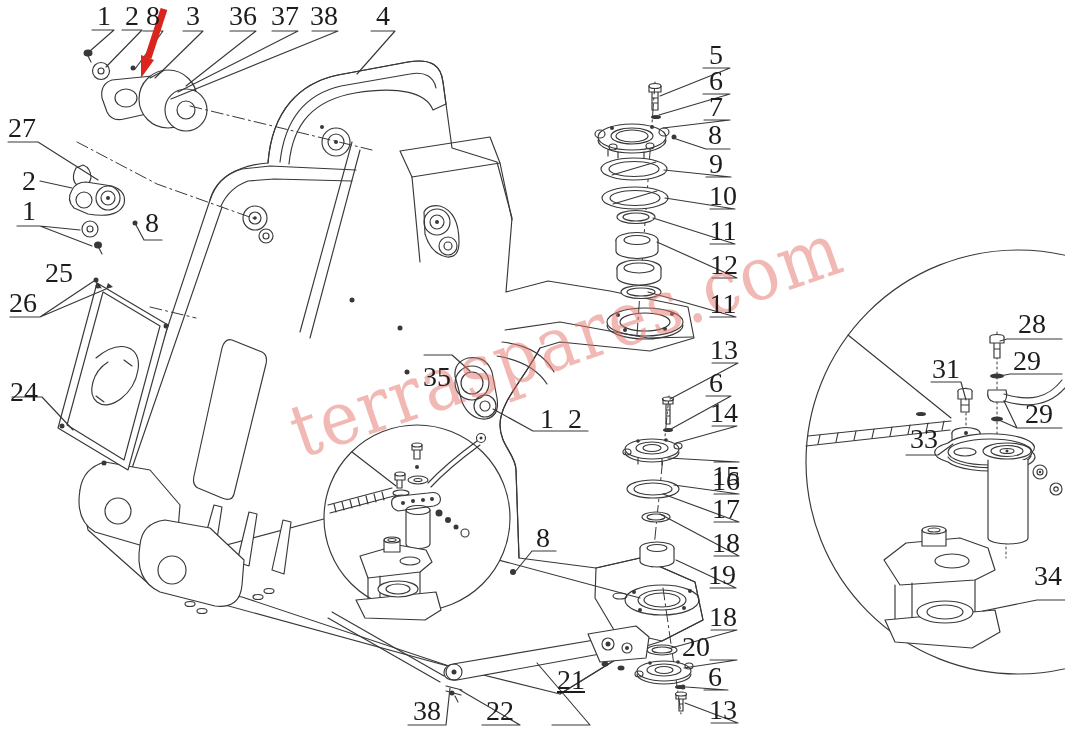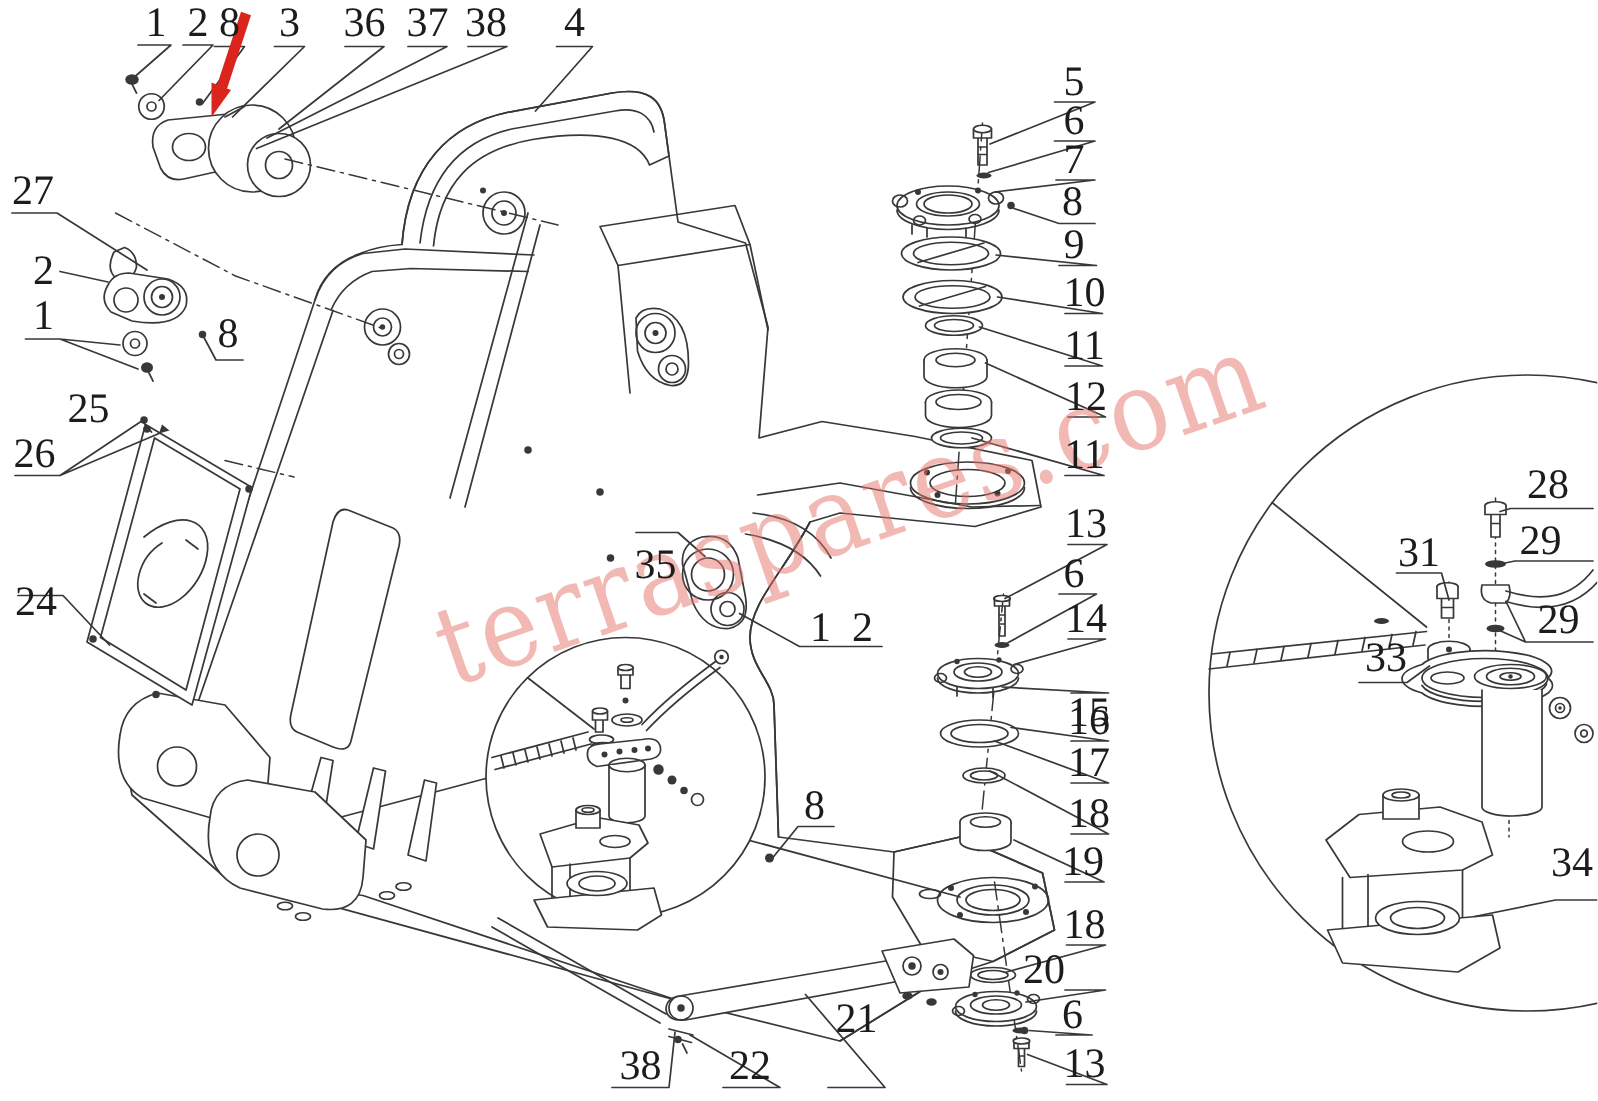--- a/index.html
+++ b/index.html
@@ -442,28 +442,28 @@
       <span class="callout" style="left: 243px; top: 16px;">36</span>
       <span class="callout" style="left: 285px; top: 16px;">37</span>
       <span class="callout" style="left: 324px; top: 16px;">38</span>
       <span class="callout" style="left: 383px; top: 16px;">4</span>
       <span class="callout" style="left: 22px; top: 128px;">27</span>
       <span class="callout" style="left: 29px; top: 181px;">2</span>
       <span class="callout" style="left: 29px; top: 211px;">1</span>
       <span class="callout" style="left: 152px; top: 223px;">8</span>
       <span class="callout" style="left: 23px; top: 273px; margin-left: 36px;">25</span>
       <span class="callout" style="left: 23px; top: 303px;">26</span>
-      <span class="callout" style="left: 24px; top: 402px;">24</span>
+      <span class="callout" style="left: 24px; top: 392px;">24</span>
       <span class="callout" style="left: 437px; top: 342px; margin-top: 35px;">35</span>
       <span class="callout" style="left: 547px; top: 419px;">1</span>
       <span class="callout" style="left: 575px; top: 419px;">2</span>
       <span class="callout" style="left: 543px; top: 538px;">8</span>
       <span class="callout" style="left: 427px; top: 711px;">38</span>
       <span class="callout" style="left: 500px; top: 711px;">22</span>
-      <span class="callout" style="left: 571px; top: 680px;">21</span>
+      <span class="callout" style="left: 571px; top: 680px; text-decoration: underline;">21</span>
       <span class="callout" style="left: 716px; top: 55px;">5</span>
       <span class="callout" style="left: 716px; top: 81px;">6</span>
       <span class="callout" style="left: 716px; top: 107px;">7</span>
       <span class="callout" style="left: 715px; top: 135px;">8</span>
       <span class="callout" style="left: 716px; top: 164px;">9</span>
       <span class="callout" style="left: 723px; top: 196px;">10</span>
       <span class="callout" style="left: 723px; top: 231px;">11</span>
       <span class="callout" style="left: 724px; top: 265px;">12</span>
       <span class="callout" style="left: 723px; top: 304px;">11</span>
       <span class="callout" style="left: 724px; top: 350px;">13</span>

